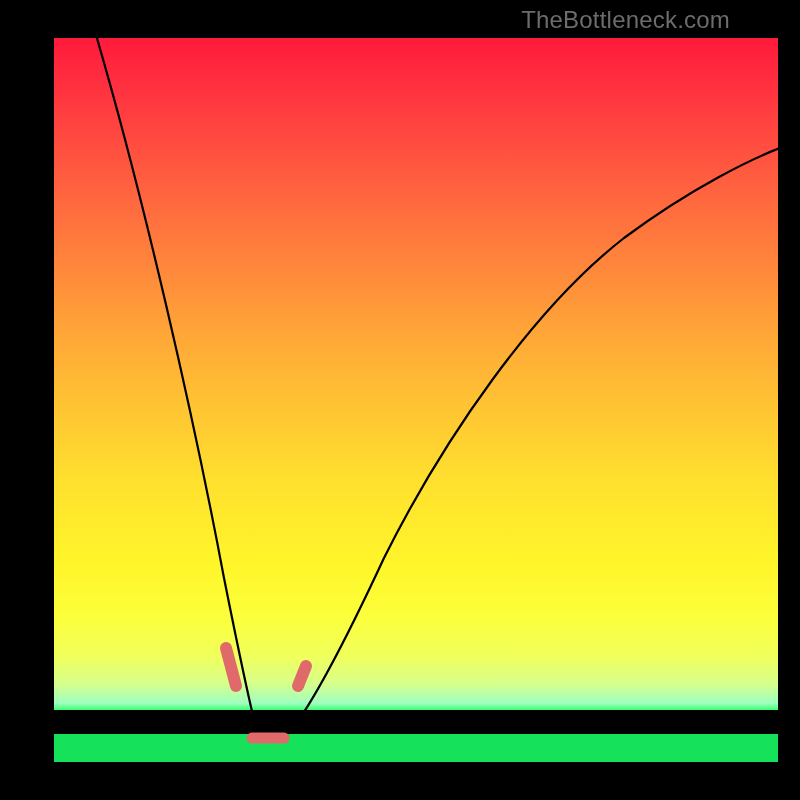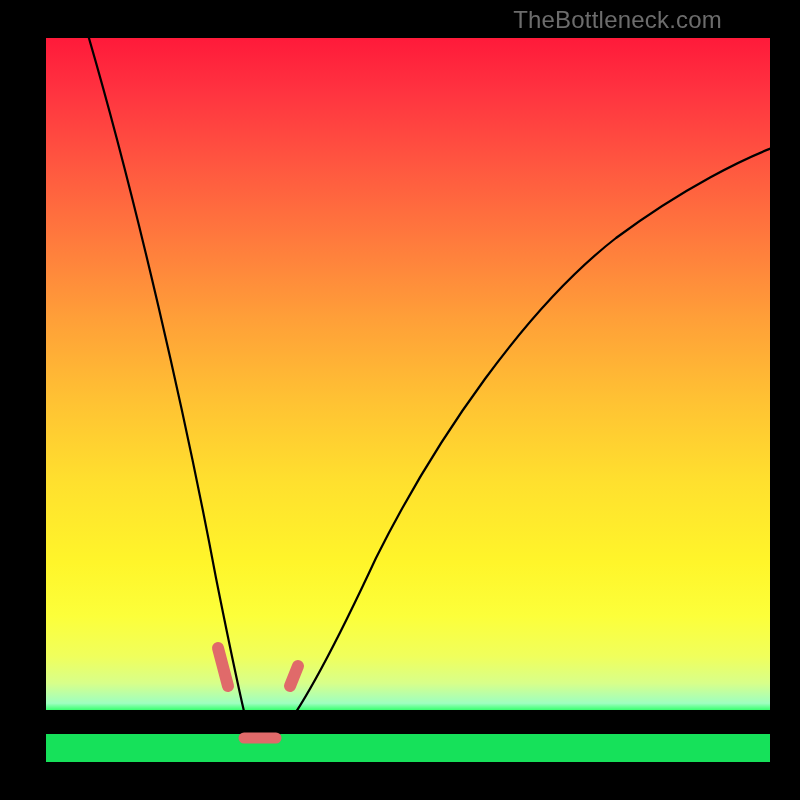--- a/index.html
+++ b/index.html
@@ -6,21 +6,21 @@
     margin: 0;
     padding: 0;
     width: 800px;
     height: 800px;
     overflow: hidden;
     background: #000;
     font-family: Arial, Helvetica, sans-serif;
   }
   .frame {
     position: absolute;
-    left: 8px; top: 0;
+    left: 16px; top: 0;
     width: 724px; height: 800px;
     background: #000;
   }
   .plot {
     position: absolute;
     left: 38px;
     top: 38px;
     width: 724px;
     height: 724px;
     overflow: hidden;

